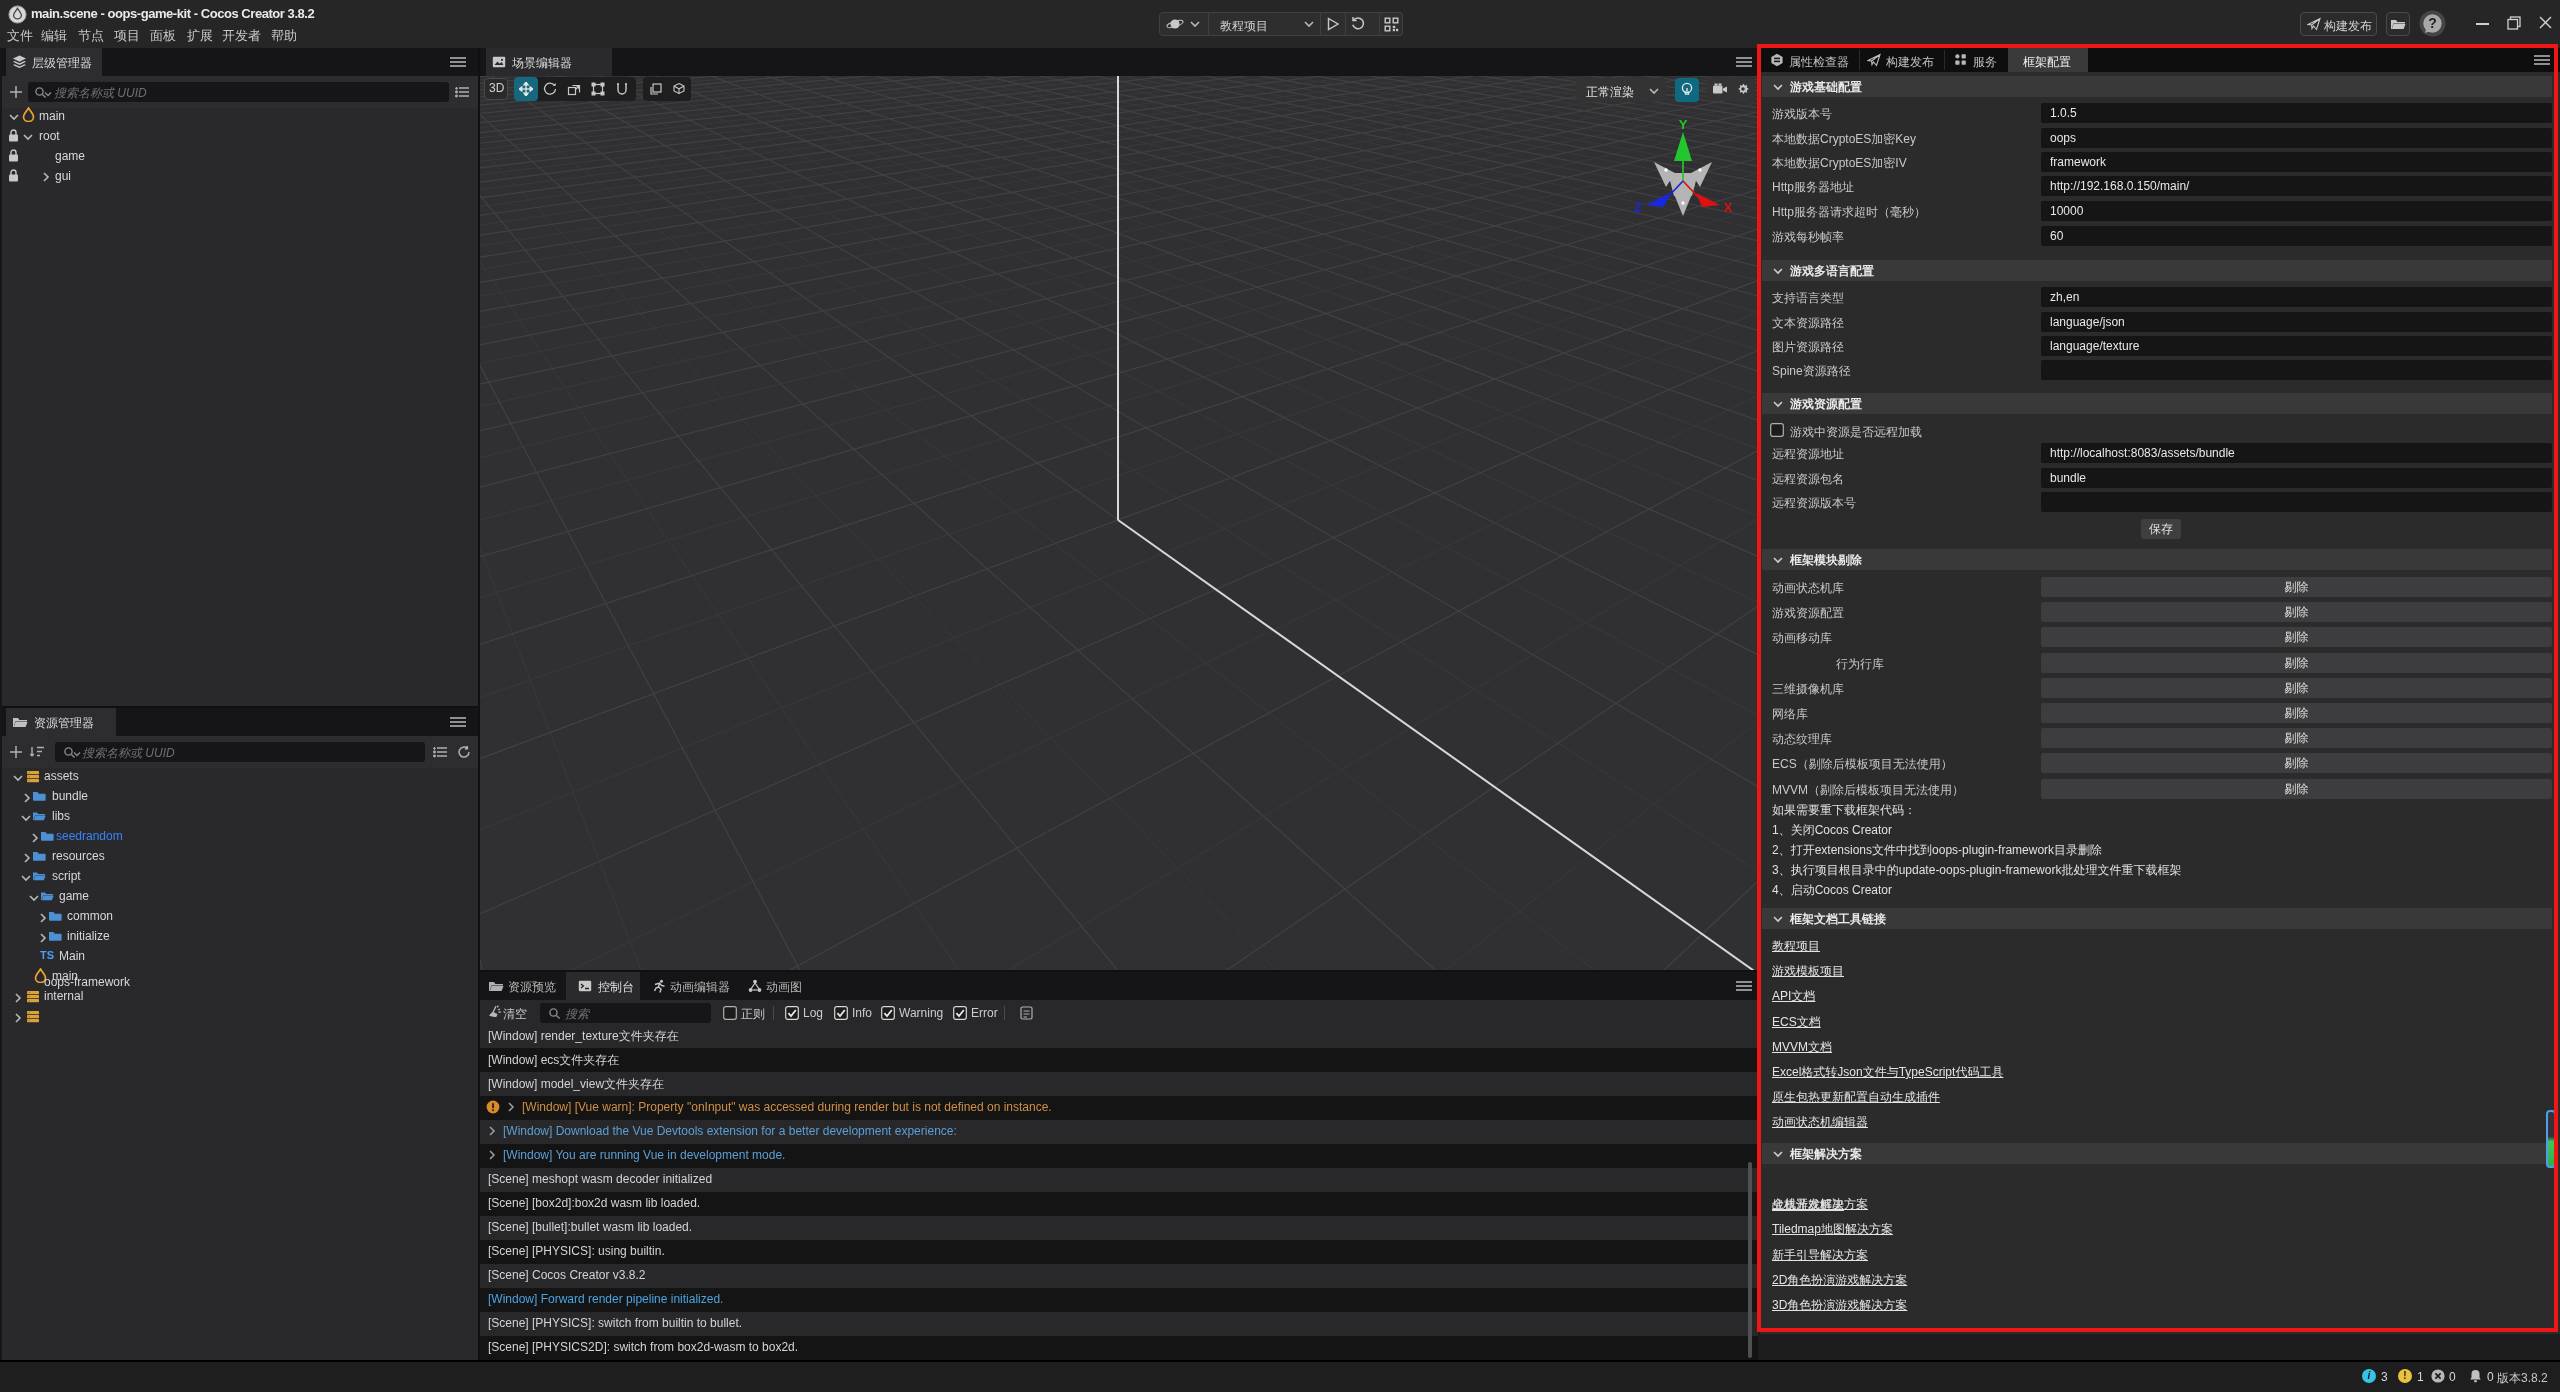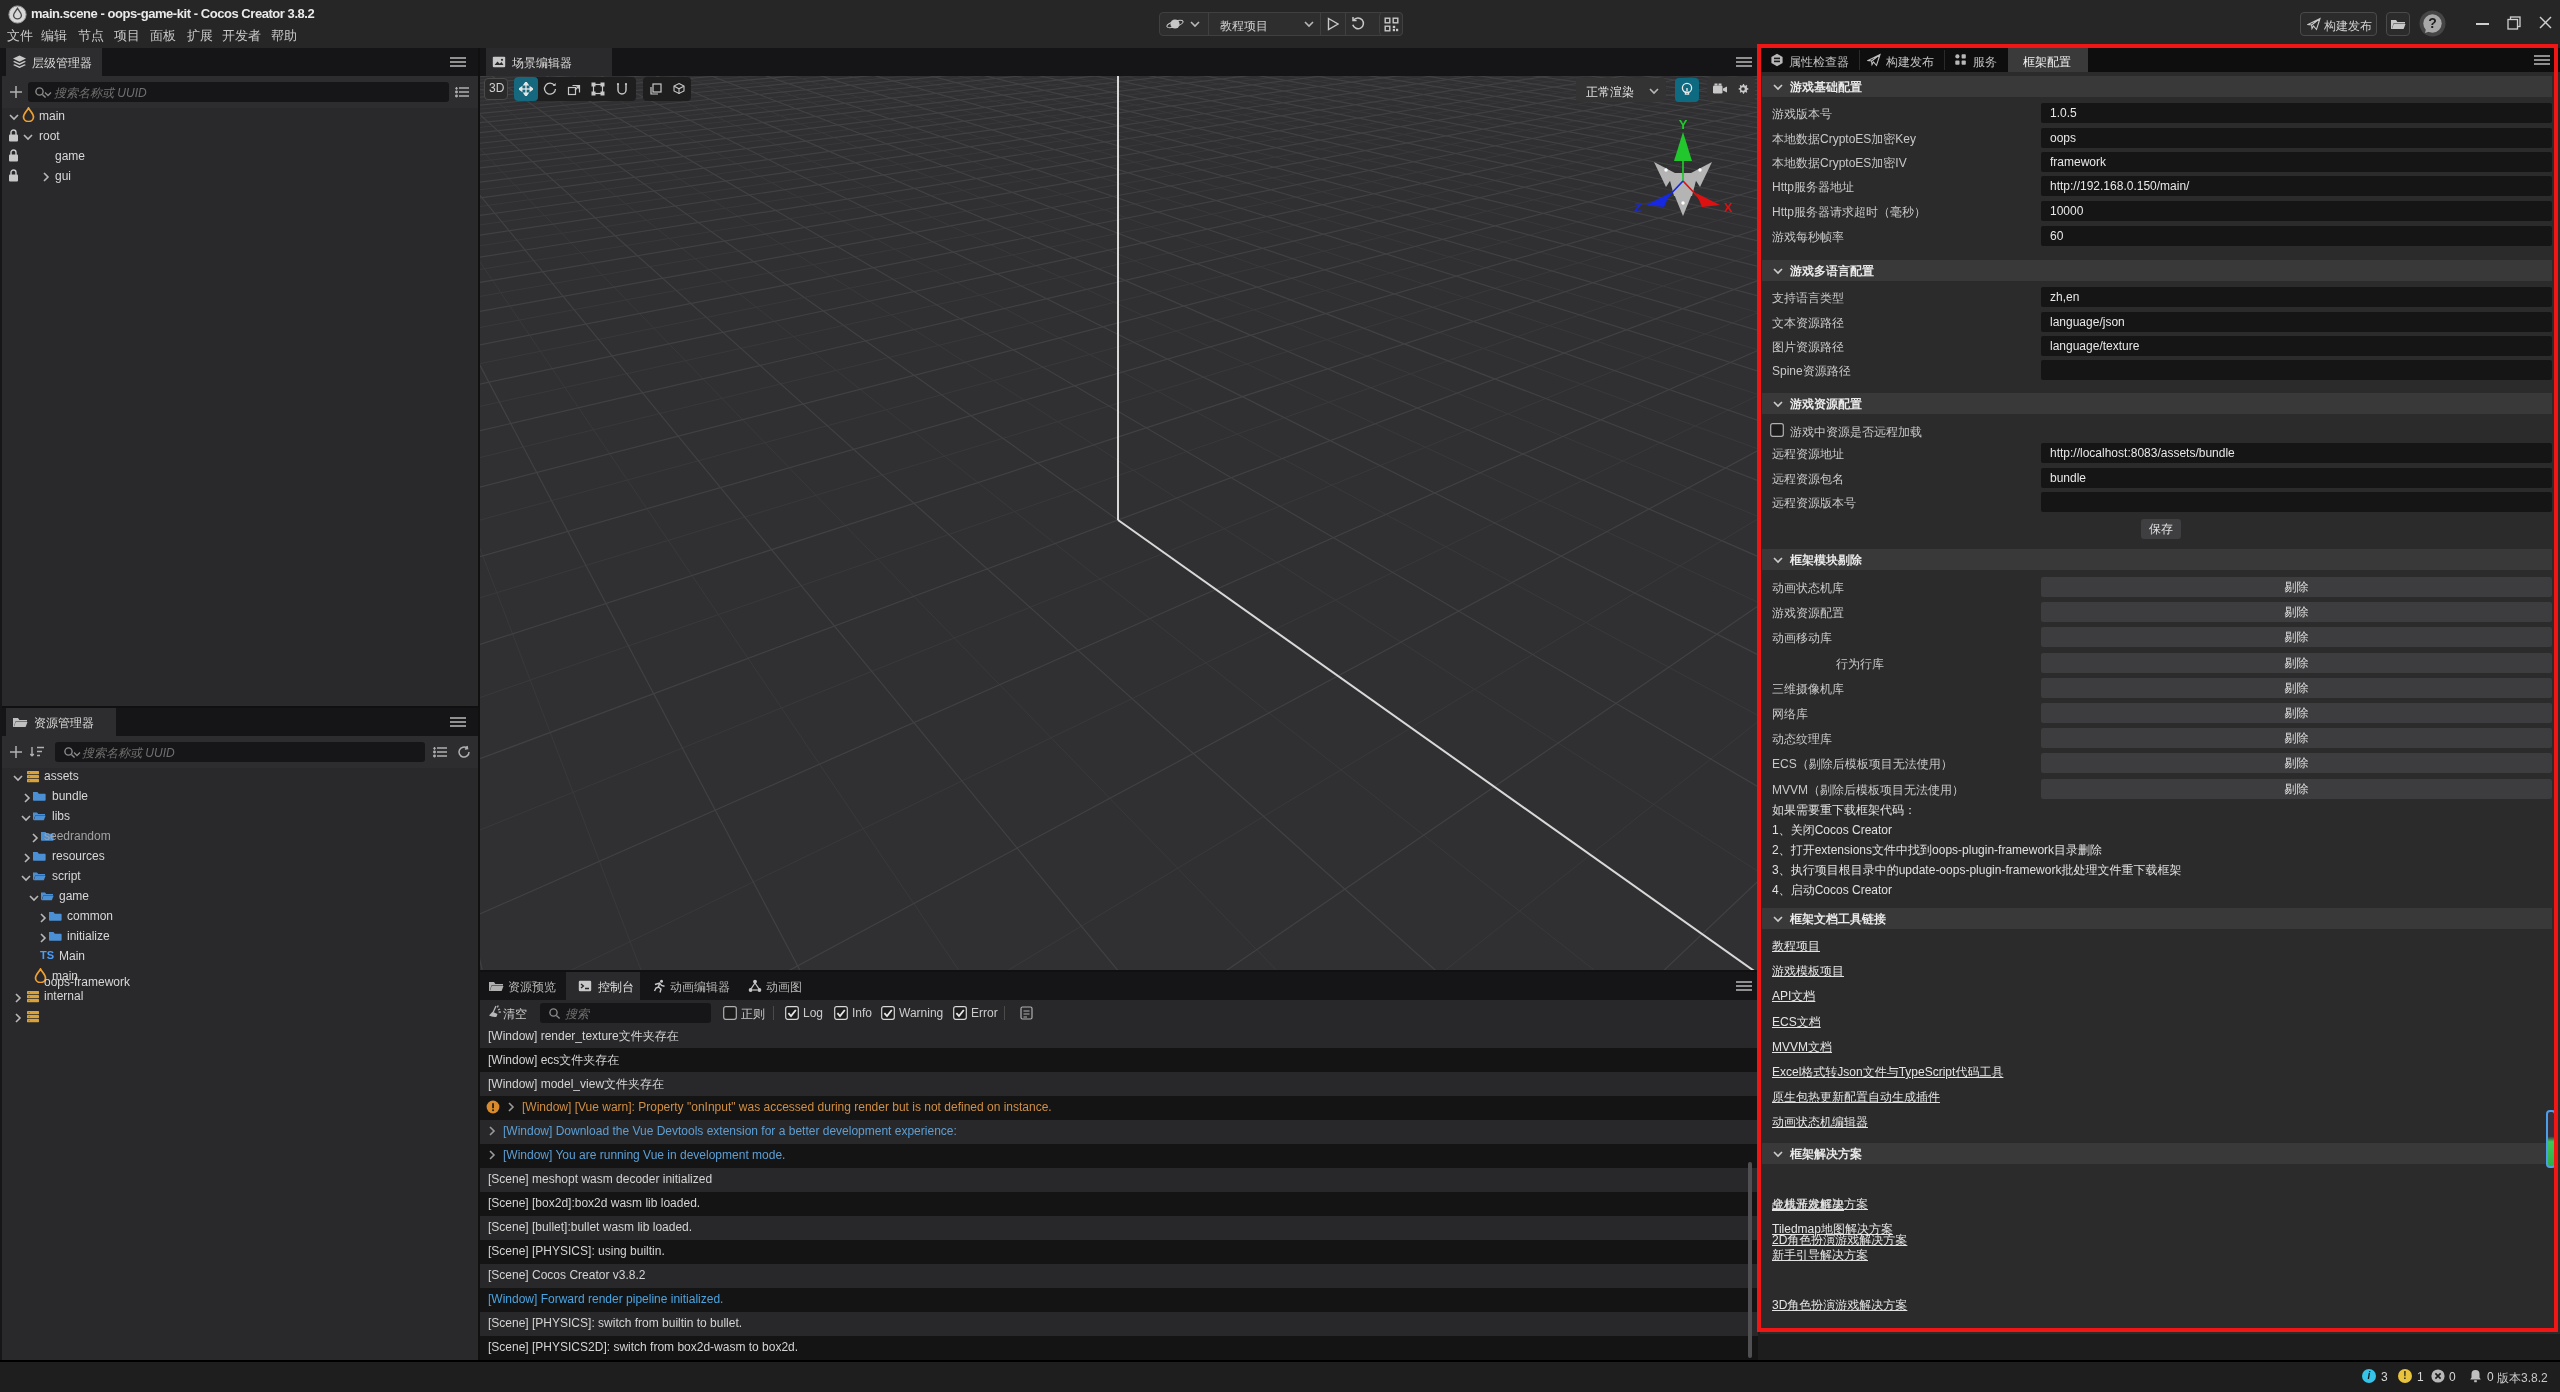--- a/index.html
+++ b/index.html
@@ -235,21 +235,21 @@
     <path d="M1 2.5 h4 l1.2 1.5 H13 v1.5 H3.2 L1.6 10 H1 Z" fill="#4b8fd4"></path>
     <path d="M3.4 5.8 H13.6 L11.8 10.3 H1.8 Z" fill="#4b8fd4"></path>
   </svg>
 <div class="t" style="position:absolute;left:52px;top:809px;color:#d8d8d8">libs</div>
 <svg style="position:absolute;left:29px;top:832px" width="12" height="12" viewBox="0 0 12 12">
     <path d="M4 2 l4 4 -4 4" stroke="#b8b8b8" stroke-width="1.6" fill="none"></path>
   </svg>
 <svg style="position:absolute;left:40px;top:830px" width="14" height="12" viewBox="0 0 14 12">
     <path d="M1 2 h4.5 l1.3 1.8 H13 a.6 .6 0 0 1 .6 .6 V10 a.8 .8 0 0 1 -.8 .8 H1.8 A.8 .8 0 0 1 1 10 Z" fill="#4b8fd4"></path>
   </svg>
-<div class="t" style="position:absolute;left:44px;top:829px;color:#a3a3a3">seedrandom</div>
+<div class="t" style="position:absolute;left:56px;top:829px;color:#3b82f6">seedrandom</div>
 <svg style="position:absolute;left:21px;top:852px" width="12" height="12" viewBox="0 0 12 12">
     <path d="M4 2 l4 4 -4 4" stroke="#b8b8b8" stroke-width="1.6" fill="none"></path>
   </svg>
 <svg style="position:absolute;left:32px;top:850px" width="14" height="12" viewBox="0 0 14 12">
     <path d="M1 2 h4.5 l1.3 1.8 H13 a.6 .6 0 0 1 .6 .6 V10 a.8 .8 0 0 1 -.8 .8 H1.8 A.8 .8 0 0 1 1 10 Z" fill="#4b8fd4"></path>
   </svg>
 <div class="t" style="position:absolute;left:52px;top:849px;color:#d8d8d8">resources</div>
 <svg style="position:absolute;left:20px;top:872px" width="12" height="12" viewBox="0 0 12 12">
     <path d="M2 4 l4 4 4-4" stroke="#b8b8b8" stroke-width="1.6" fill="none"></path>
   </svg>
@@ -943,21 +943,21 @@
 <div class="lnk" style="position:absolute;left:1772px;top:1114px;">动画状态机编辑器</div>
 <div style="position:absolute;left:1762px;top:1143px;width:790px;height:21px;background:#39393a"></div>
 <svg style="position:absolute;left:1772px;top:1148px" width="12" height="12" viewBox="0 0 12 12">
     <path d="M2 4 l4 4 4-4" stroke="#cccccc" stroke-width="1.6" fill="none"></path>
   </svg>
 <div class="t" style="position:absolute;left:1790px;top:1146px;color:#eaeaea;font-weight:bold">框架解决方案</div>
 <div class="lnk" style="position:absolute;left:1772px;top:1197px;">战棋游戏框架</div>
 <div class="lnk" style="position:absolute;left:1772px;top:1196px;">全栈开发解决方案</div>
 <div class="lnk" style="position:absolute;left:1772px;top:1221px;">Tiledmap地图解决方案</div>
 <div class="lnk" style="position:absolute;left:1772px;top:1247px;">新手引导解决方案</div>
-<div class="lnk" style="position:absolute;left:1772px;top:1232px;text-align:center;">2D角色扮演游戏解决方案</div>
+<div class="lnk" style="position:absolute;left:1772px;top:1272px;text-align:center;">2D角色扮演游戏解决方案</div>
 <div class="lnk" style="position:absolute;left:1772px;top:1297px;">3D角色扮演游戏解决方案</div>
 <div style="position:absolute;left:2546px;top:1110px;width:10px;height:58px;border:2px solid #4a9fe8;border-radius:4px;background:linear-gradient(#352f3e 0%,#352f3e 45%,#3fc75a 55%,#2fae47 100%)"></div>
 <div style="position:absolute;left:1760px;top:1334px;width:800px;height:28px;background:#1d1d1d"></div>
 <div style="position:absolute;left:0px;top:1360px;width:2560px;height:2px;background:#000"></div>
 <div style="position:absolute;left:0px;top:1362px;width:2560px;height:30px;background:#1e1e1f"></div>
 <div style="position:absolute;left:2362px;top:1369px;width:14px;height:14px;border-radius:50%;background:#35c3e8"></div>
 <div class="t" style="position:absolute;left:2362px;top:1369px;width:14px;text-align:center;color:#1a1a1a;font-weight:bold;font-size:10px;line-height:14px;font-style:italic">i</div>
 <div class="t" style="position:absolute;left:2381px;top:1370px;color:#d8d8d8">3</div>
 <div style="position:absolute;left:2398px;top:1369px;width:14px;height:14px;border-radius:50%;background:#e8c33e"></div>
 <div class="t" style="position:absolute;left:2398px;top:1369px;width:14px;text-align:center;color:#1a1a1a;font-weight:bold;font-size:10px;line-height:14px">!</div>

